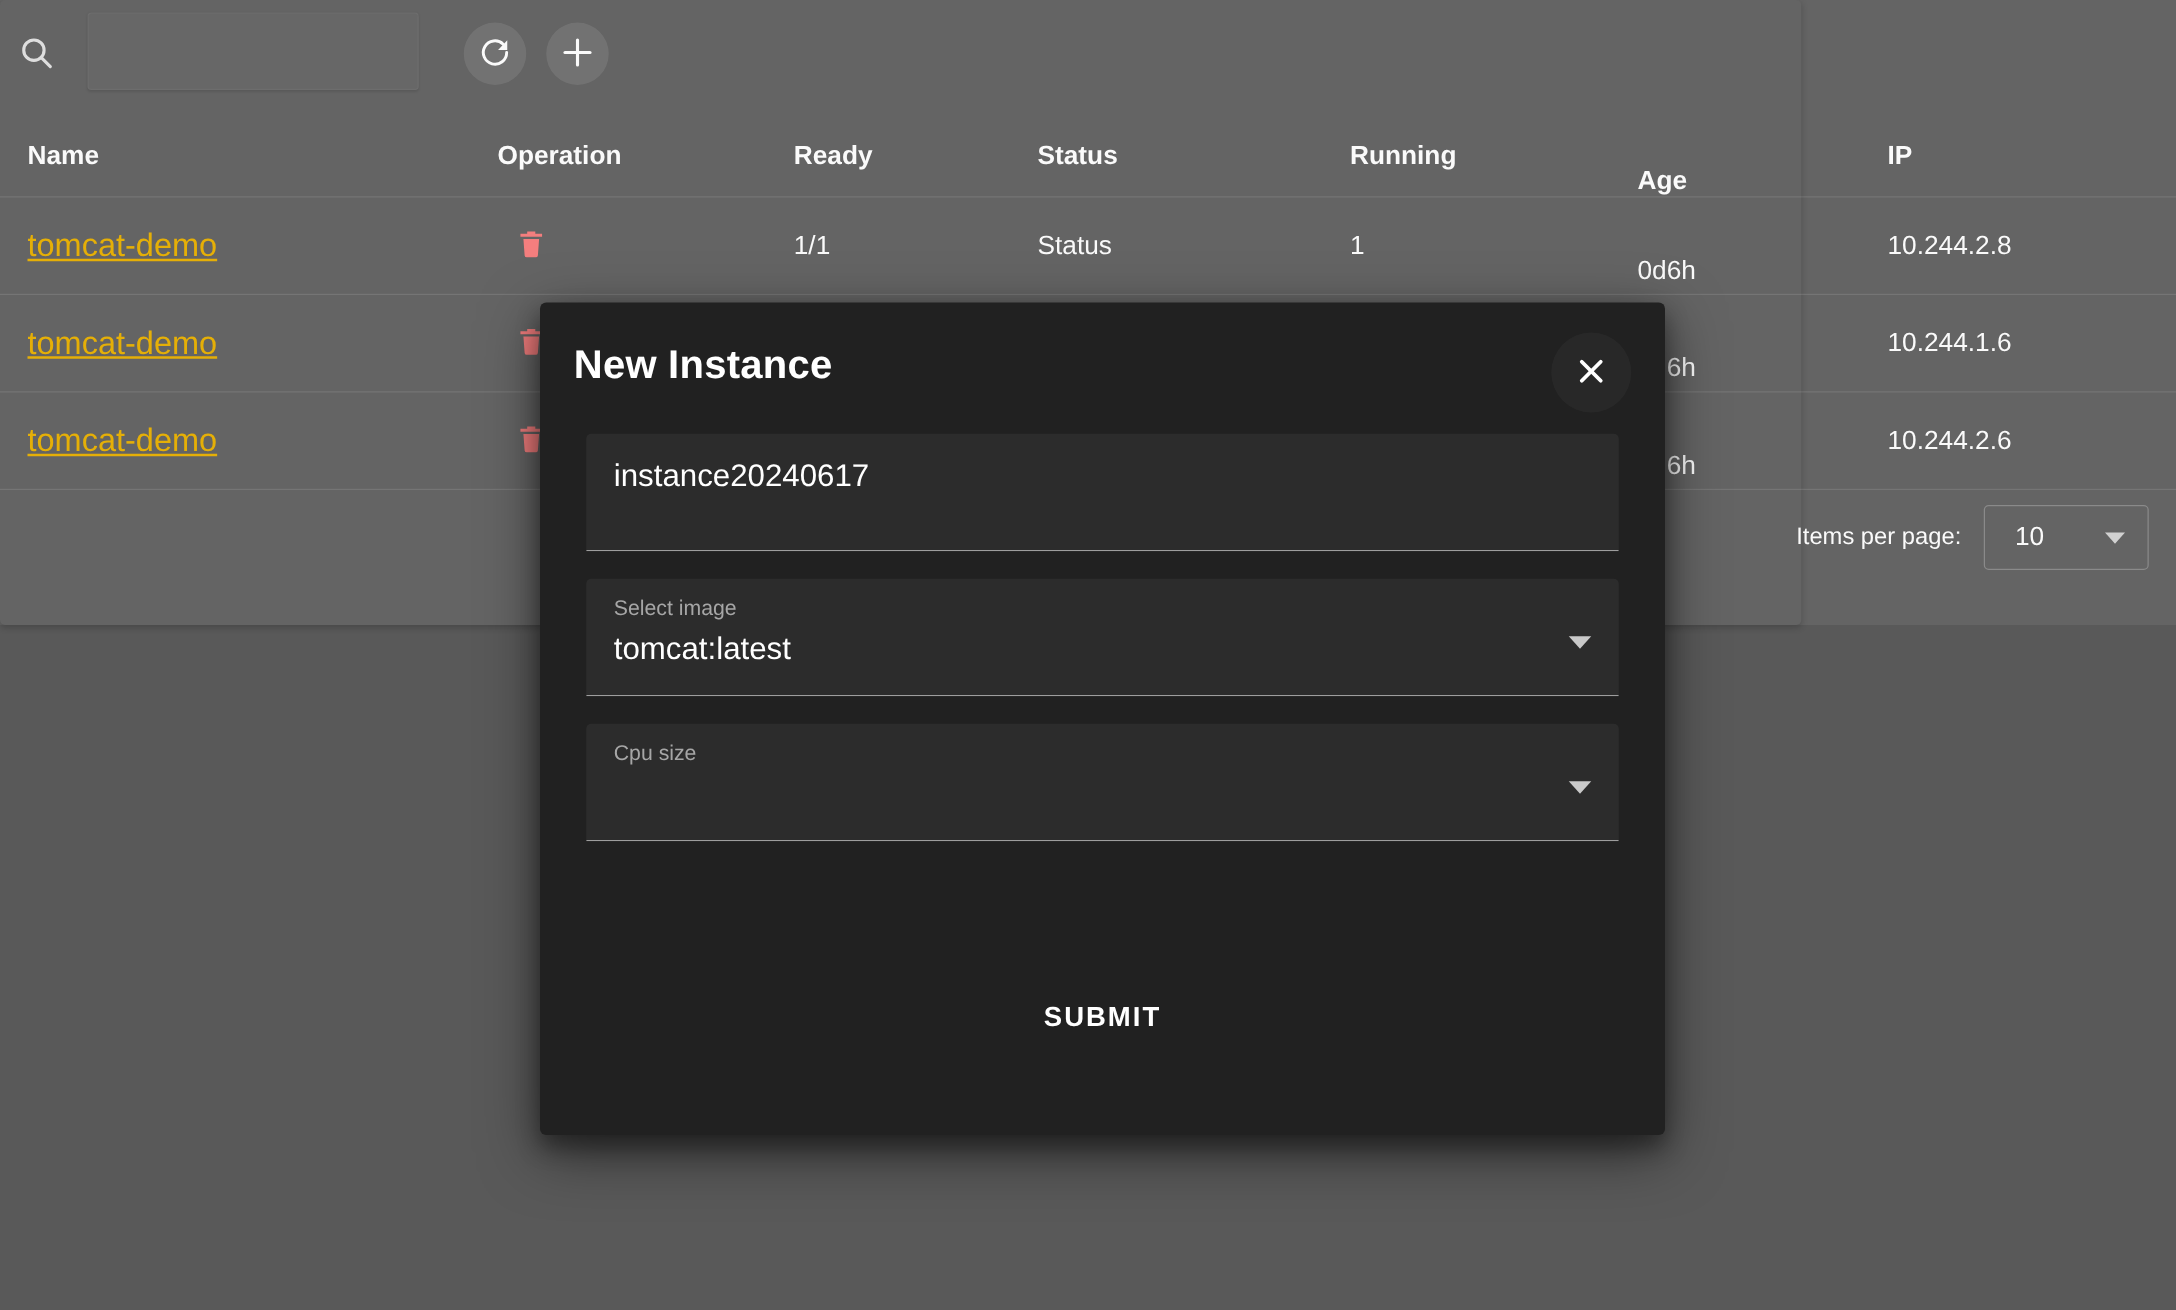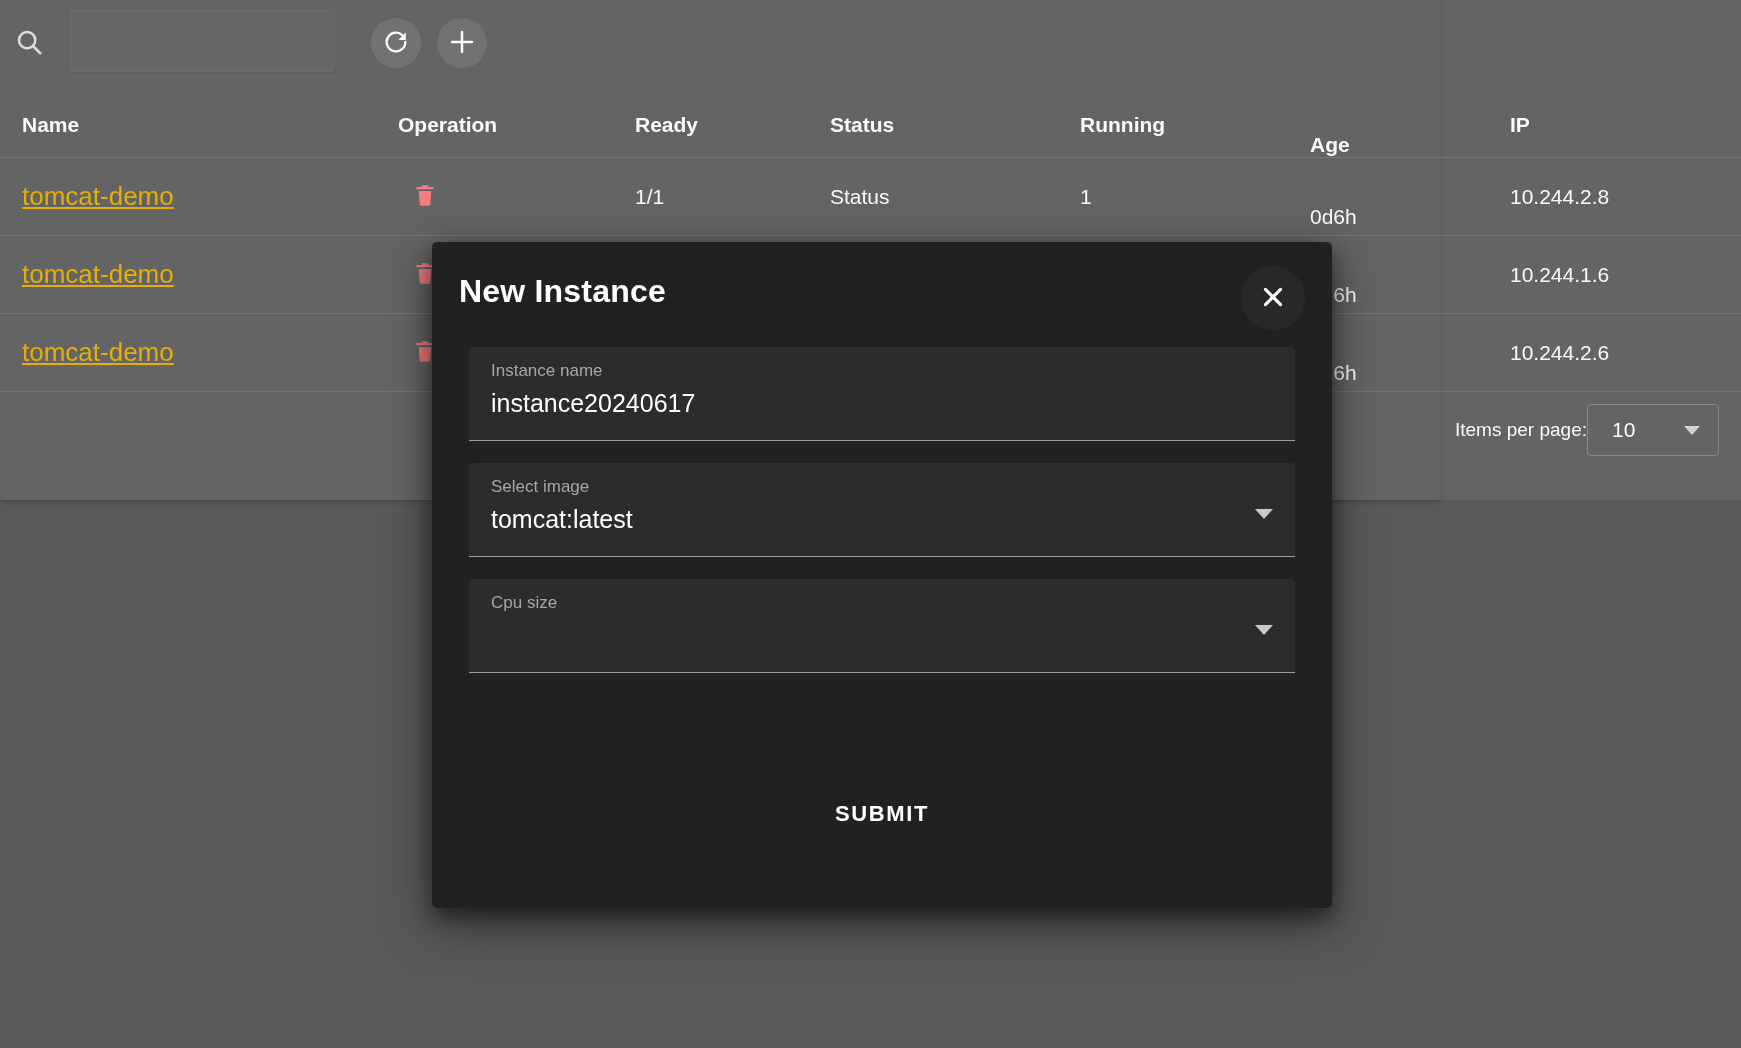--- a/index.html
+++ b/index.html
@@ -117,20 +117,21 @@
     color: #f98181;
   }
 
   
   .paginator {
     position: absolute;
     right: 22px;
     top: 404px;
     display: flex;
     align-items: center;
+    gap: 18px;
   }
   .pag-label { font-size: 19px; color: #ffffff; }
   .pag-select {
     width: 132px; height: 52px;
     border: 1px solid #8d8d8d;
     border-radius: 4px;
     display: flex; align-items: center; justify-content: space-between;
     padding: 0 18px 0 24px;
     cursor: pointer;
   }
@@ -371,21 +372,20 @@
         <svg viewBox="0 0 24 24" width="28" height="28" stroke="currentColor" stroke-width="2.6" stroke-linecap="round">
           <line x1="5.5" y1="5.5" x2="18.5" y2="18.5"></line>
           <line x1="18.5" y1="5.5" x2="5.5" y2="18.5"></line>
         </svg>
       </span>
     </button>
 
     <div class="dialog-body">
 
       <div class="field">
-        <div class="field-label">Instance name</div>
         <div class="field-value">instance20240617</div>
       </div>
 
       <div class="field">
         <div class="field-label">Select image</div>
         <div class="field-value">tomcat:latest</div>
         <span class="field-caret"></span>
       </div>
 
       <div class="field">

